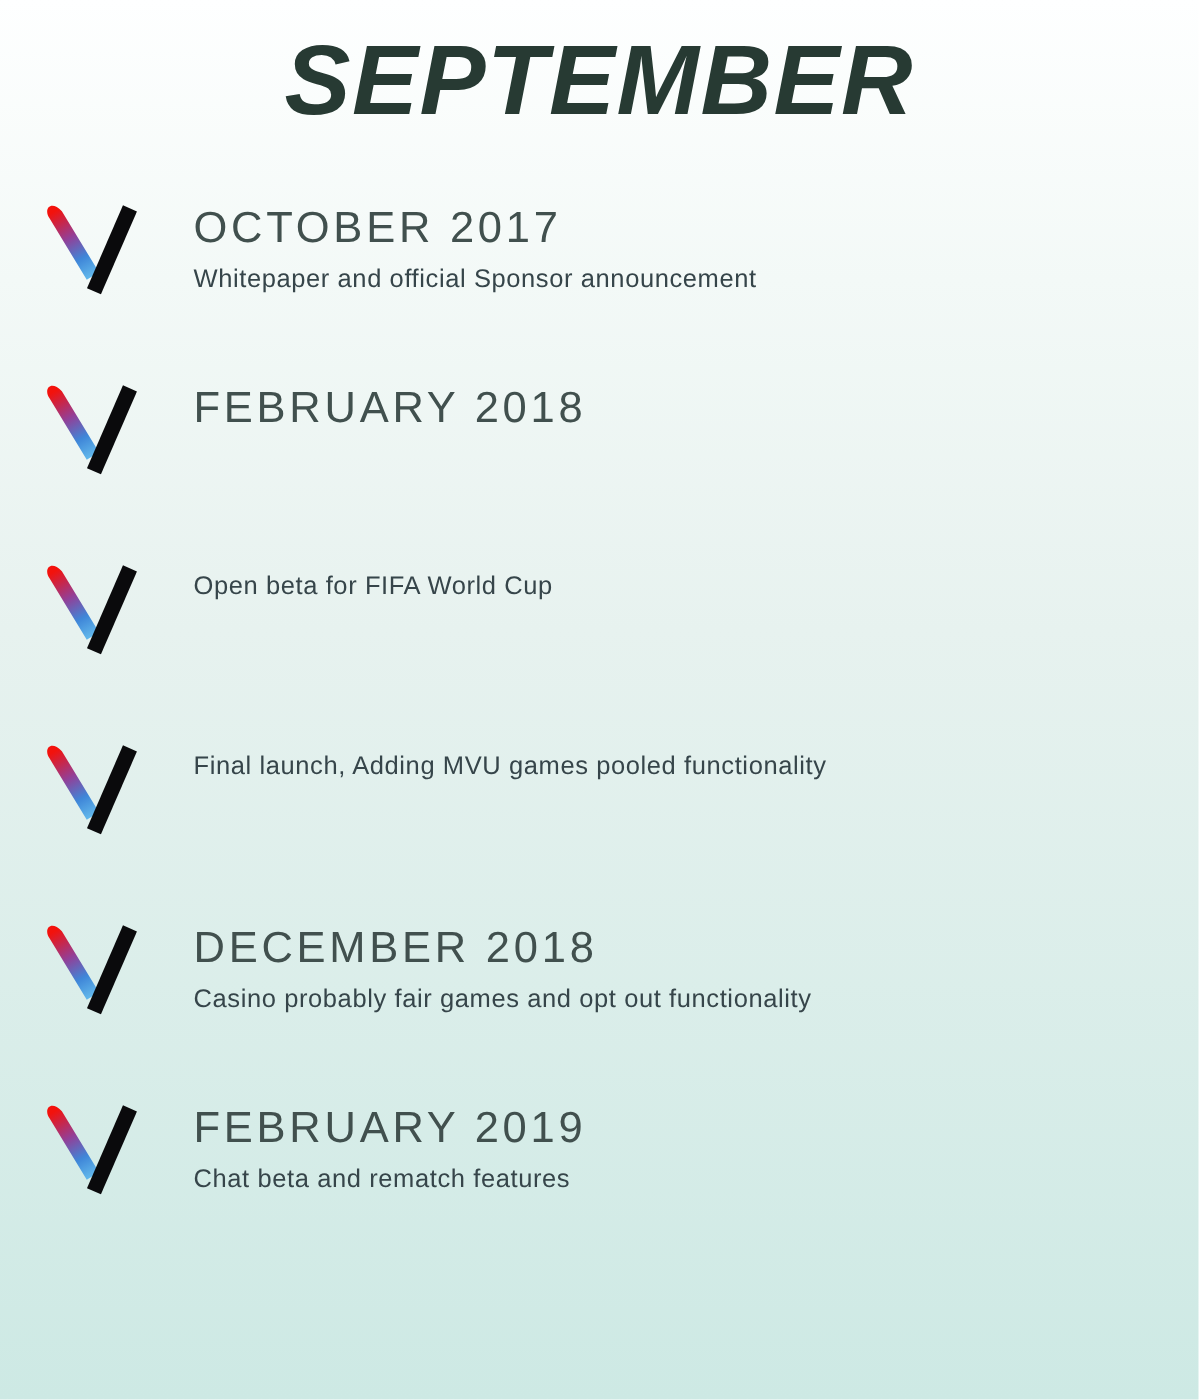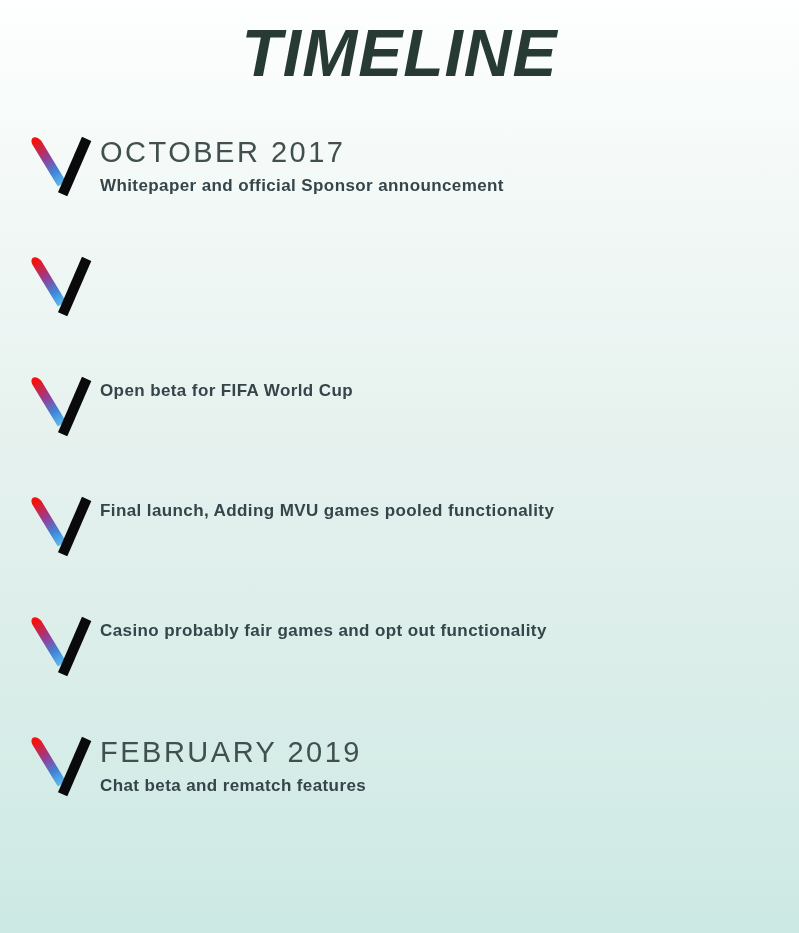--- a/index.html
+++ b/index.html
@@ -39,34 +39,34 @@
     height: 64px;
     flex: 0 0 74px;
     margin-top: 2px;
   }
   .logo svg {
     display: block;
     width: 74px;
     height: 64px;
   }
   .entry-text {
-    margin-left: 4px;
+    margin-left: 33px;
     padding-top: 1px;
   }
   .date {
     font-size: 29px;
     font-weight: 300;
     letter-spacing: 2.5px;
     line-height: 35px;
     color: #41504e;
   }
   .desc {
     margin-top: 5px;
     font-size: 17px;
-    font-weight: 700;
+    font-weight: 400;
     letter-spacing: 0.4px;
     line-height: 22px;
     color: #36454a;
   }
   .defs-holder {
     position: absolute;
     width: 0;
     height: 0;
     overflow: hidden;
   }
@@ -78,21 +78,21 @@
   <defs>
     <linearGradient id="vgrad" gradientUnits="userSpaceOnUse" x1="20" y1="6" x2="56" y2="70">
       <stop offset="0" stop-color="#f3120c"></stop>
       <stop offset="0.38" stop-color="#933f97"></stop>
       <stop offset="0.68" stop-color="#3f86d8"></stop>
       <stop offset="1" stop-color="#6ac4f0"></stop>
     </linearGradient>
   </defs>
 </svg>
 
-<h1 class="page-title">TIMELINE</h1>
+<h1 class="page-title">SEPTEMBER</h1>
 
 <div class="entries">
 
   <div class="entry">
     <span class="logo">
       <svg viewBox="0 0 100 88" xmlns="http://www.w3.org/2000/svg">
         <path d="M 14.4,13.4 C 8,4 16,-4 25.6,6.6 L 59.6,62.6 L 48.4,69.4 Z" fill="url(#vgrad)"></path>
         <path d="M 81.6,1.2 L 94.4,6.8 L 61.4,82.8 L 48.6,77.2 Z" fill="#0a0a0c"></path>
       </svg>
     </span>
@@ -104,20 +104,21 @@
 
 
   <div class="entry">
     <span class="logo">
       <svg viewBox="0 0 100 88" xmlns="http://www.w3.org/2000/svg">
         <path d="M 14.4,13.4 C 8,4 16,-4 25.6,6.6 L 59.6,62.6 L 48.4,69.4 Z" fill="url(#vgrad)"></path>
         <path d="M 81.6,1.2 L 94.4,6.8 L 61.4,82.8 L 48.6,77.2 Z" fill="#0a0a0c"></path>
       </svg>
     </span>
     <div class="entry-text">
+      <div class="date">FEBRUARY 2018</div>
     </div>
   </div>
 
   <div class="entry">
     <span class="logo">
       <svg viewBox="0 0 100 88" xmlns="http://www.w3.org/2000/svg">
         <path d="M 14.4,13.4 C 8,4 16,-4 25.6,6.6 L 59.6,62.6 L 48.4,69.4 Z" fill="url(#vgrad)"></path>
         <path d="M 81.6,1.2 L 94.4,6.8 L 61.4,82.8 L 48.6,77.2 Z" fill="#0a0a0c"></path>
       </svg>
     </span>
@@ -139,20 +140,21 @@
   </div>
 
   <div class="entry">
     <span class="logo">
       <svg viewBox="0 0 100 88" xmlns="http://www.w3.org/2000/svg">
         <path d="M 14.4,13.4 C 8,4 16,-4 25.6,6.6 L 59.6,62.6 L 48.4,69.4 Z" fill="url(#vgrad)"></path>
         <path d="M 81.6,1.2 L 94.4,6.8 L 61.4,82.8 L 48.6,77.2 Z" fill="#0a0a0c"></path>
       </svg>
     </span>
     <div class="entry-text">
+      <div class="date">DECEMBER 2018</div>
       <div class="desc">Casino probably fair games and opt out functionality</div>
     </div>
   </div>
 
   <div class="entry">
     <span class="logo">
       <svg viewBox="0 0 100 88" xmlns="http://www.w3.org/2000/svg">
         <path d="M 14.4,13.4 C 8,4 16,-4 25.6,6.6 L 59.6,62.6 L 48.4,69.4 Z" fill="url(#vgrad)"></path>
         <path d="M 81.6,1.2 L 94.4,6.8 L 61.4,82.8 L 48.6,77.2 Z" fill="#0a0a0c"></path>
       </svg>

